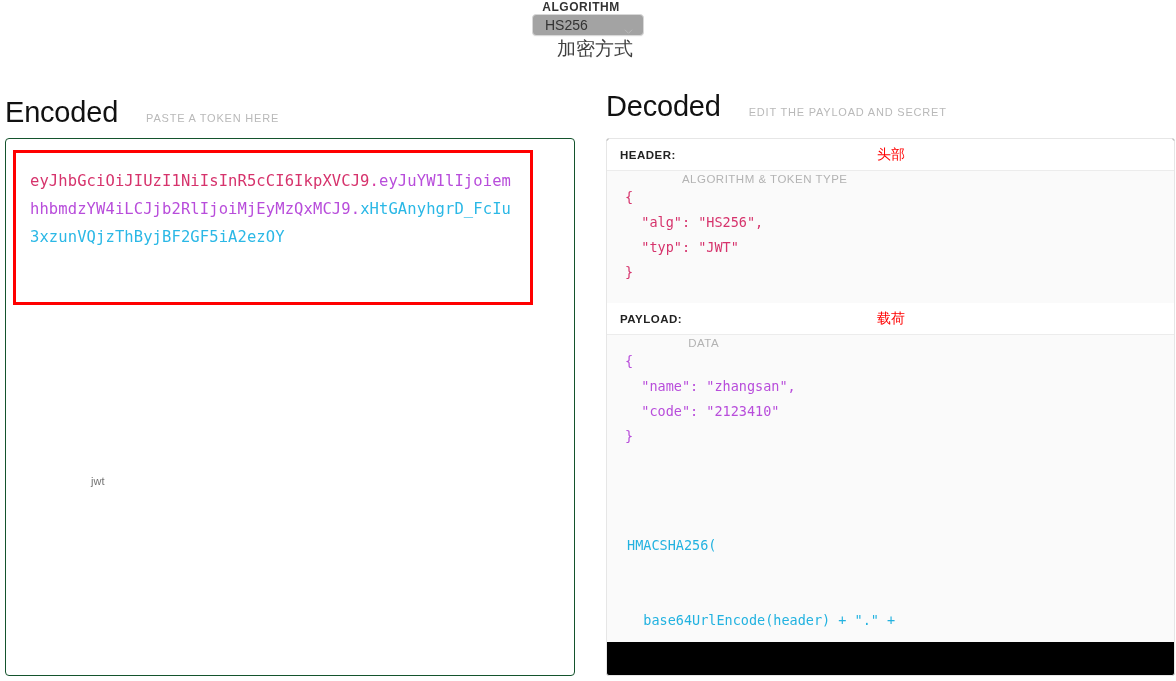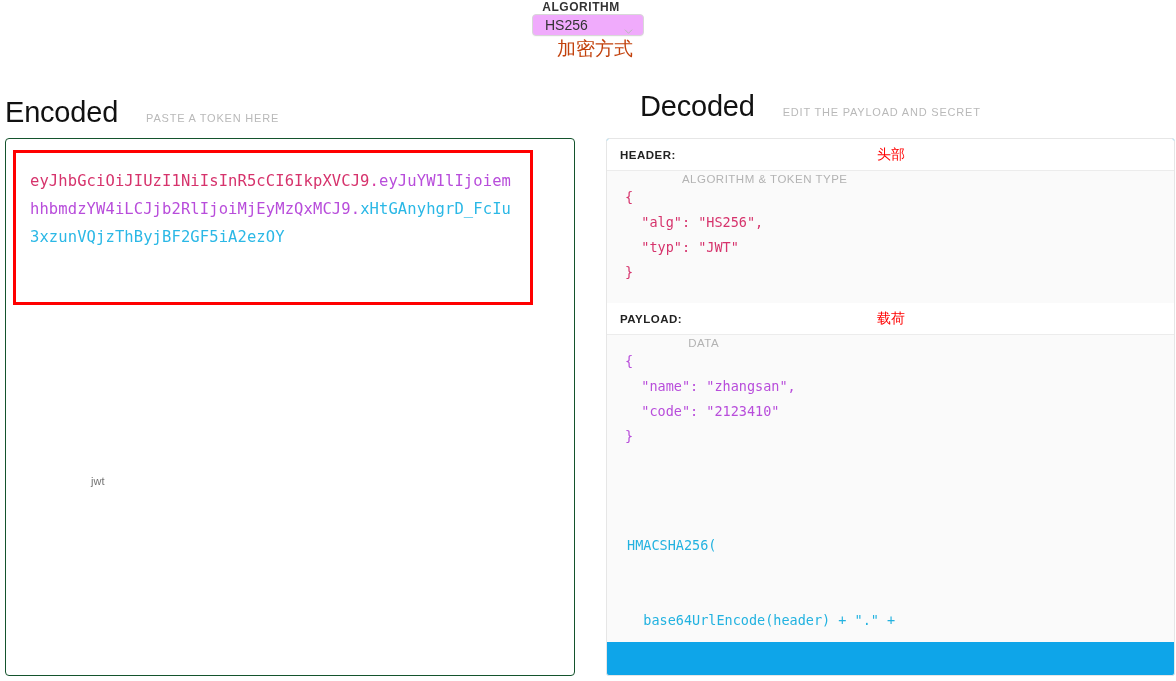--- a/index.html
+++ b/index.html
@@ -27,38 +27,38 @@
     letter-spacing: 0.55px;
     color: #333333;
     margin-right: 14px;
     white-space: nowrap;
   }
   .algo-select {
     position: relative;
     width: 112px; height: 38px;
     border: 1px solid #d8d8d8;
     border-radius: 4px;
-    background: #f0abfc;
+    background: #a3a3a3;
     display: flex;
     align-items: center;
     padding: 0 12px;
     box-shadow: 0 1px 1px rgba(0,0,0,0.03);
   }
   .algo-select .value {
     font-size: 14px;
     color: #333333;
   }
   .chev {
     position: absolute;
     right: 10px; top: 50%;
     margin-top: -3px;
     width: 9px; height: 9px;
   }
   .annot-cn {
-    color: #c2410c;
+    color: #404040;
     font-size: 19px;
     margin-left: 14px;
     white-space: nowrap;
     font-family: "DejaVu Sans", sans-serif;
   }
 
   
   .col-head {
     position: absolute;
     display: flex;
@@ -71,21 +71,21 @@
     letter-spacing: -0.2px;
   }
   .col-head .sub {
     font-size: 11px;
     color: #b9b9b9;
     letter-spacing: 0.8px;
     margin-left: 28px;
     text-transform: uppercase;
   }
   #encoded-head { left: 5px; top: 96px; }
-  #decoded-head { left: 640px; top: 90px; }
+  #decoded-head { left: 606px; top: 90px; }
 
   
   #encoded-panel {
     position: absolute;
     left: 5px; top: 138px;
     width: 570px; height: 538px;
     border: 1px solid #14532d;
     border-radius: 4px;
     background: #ffffff;
   }
@@ -116,21 +116,21 @@
     font-family: "Liberation Sans", sans-serif;
   }
 
   
   #decoded-panel {
     position: absolute;
     left: 606px; top: 138px;
     width: 569px; height: 538px;
     border: 1px solid #e6e6e6;
     border-radius: 3px;
-    background: #0ea5e9;
+    background: #000000;
     overflow: hidden;
   }
   .sect-title {
     height: 32px;
     border-bottom: 1px solid #ececec;
     display: flex;
     align-items: center;
     padding: 0 13px;
     background: #ffffff;
     position: relative;

